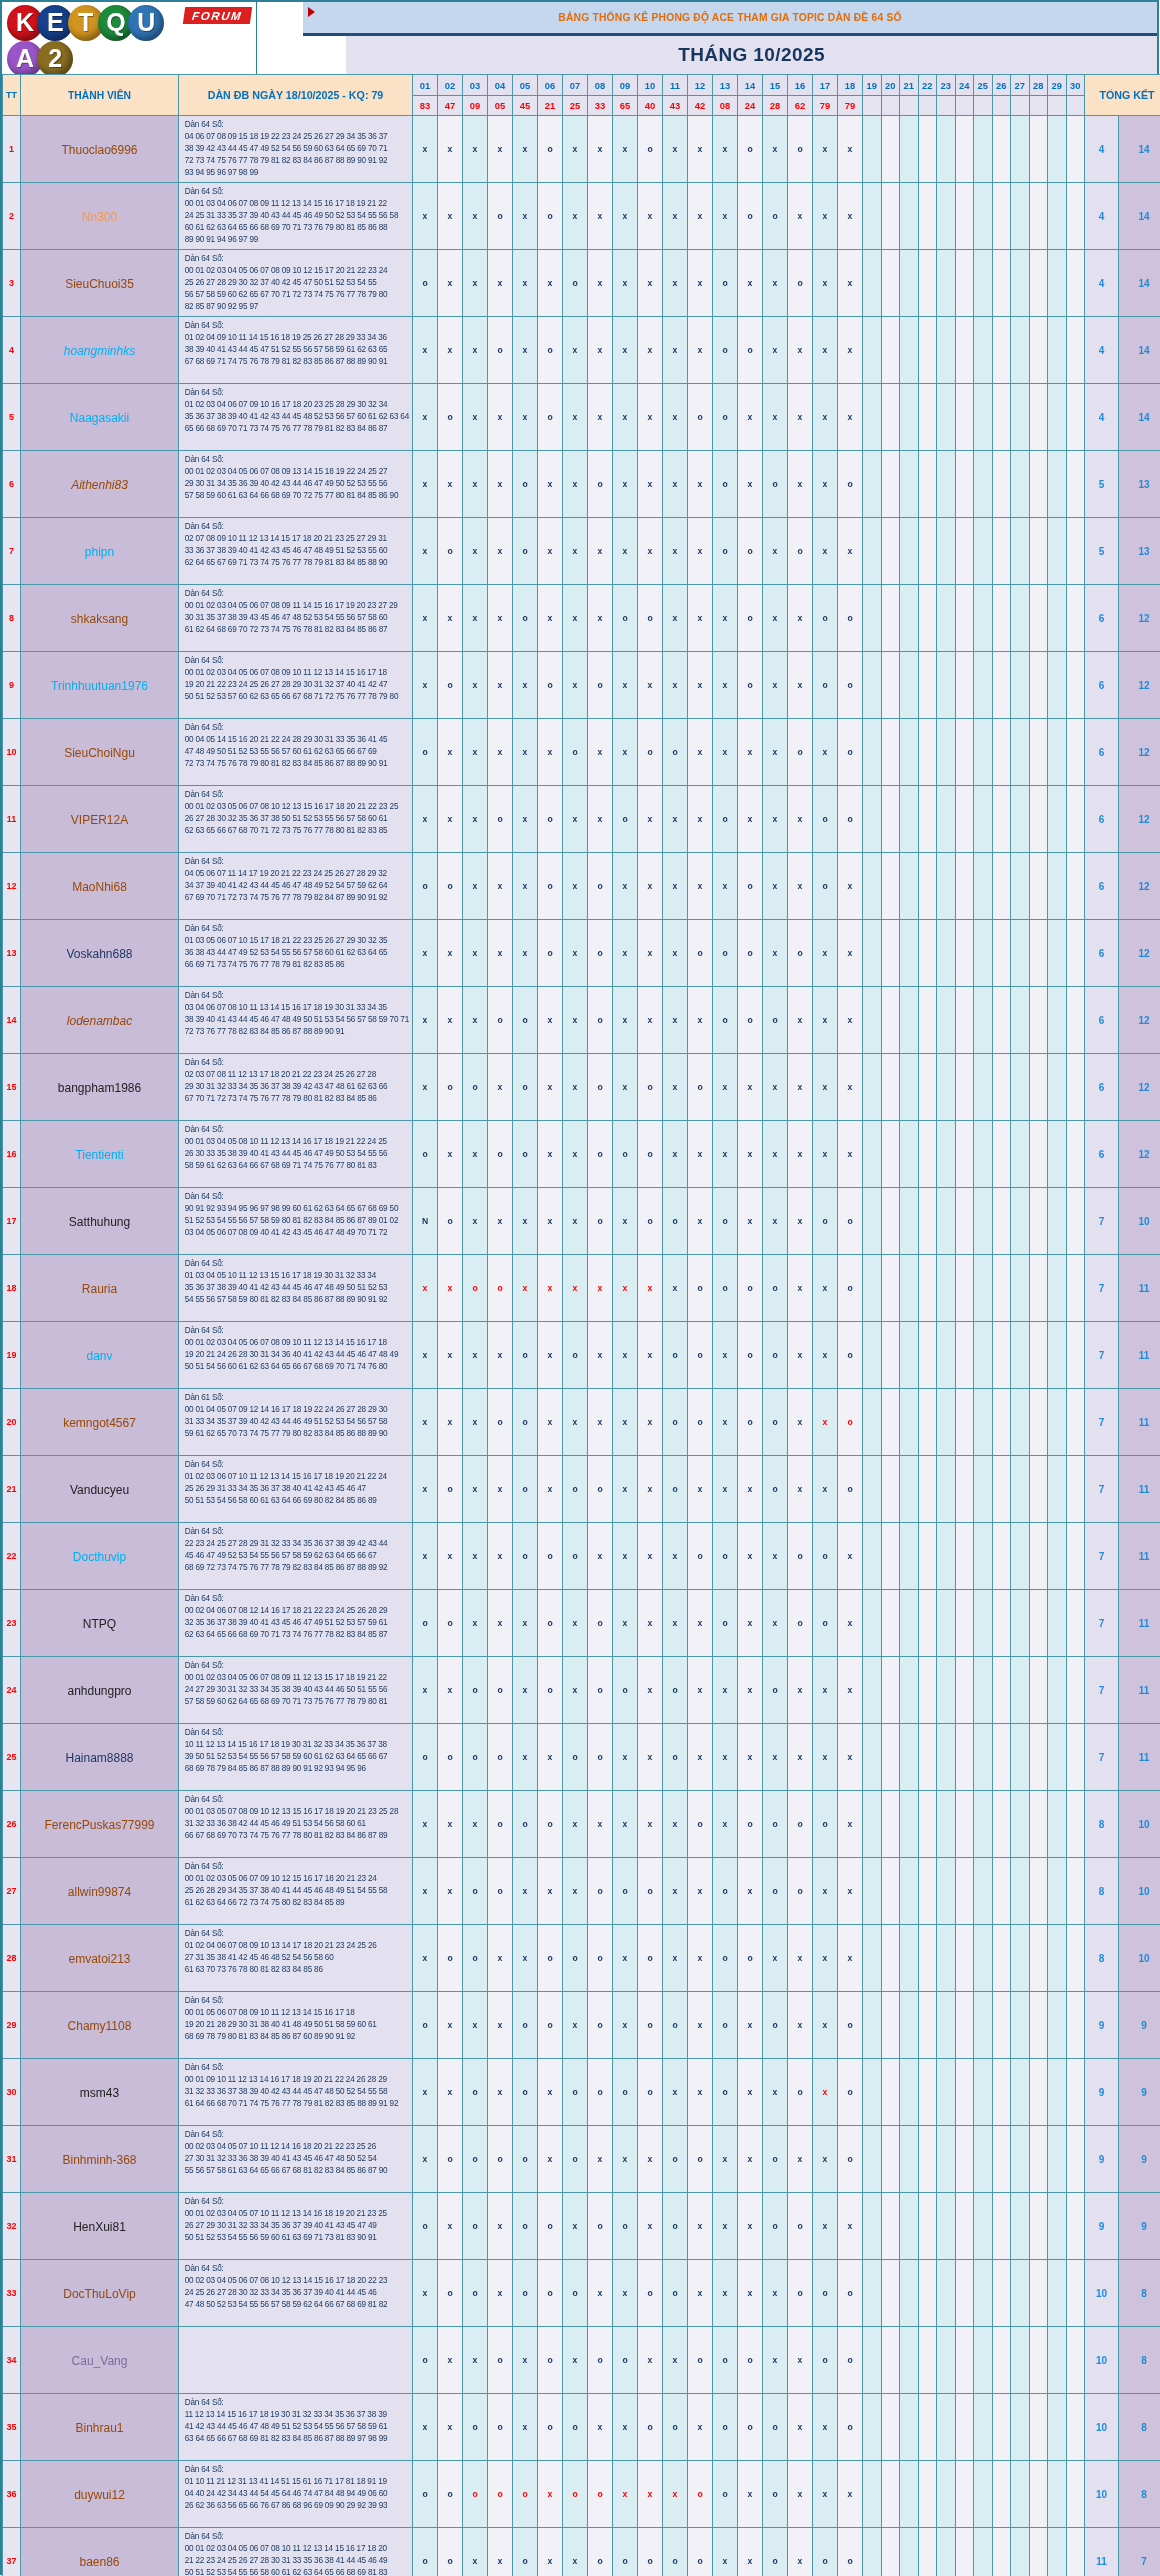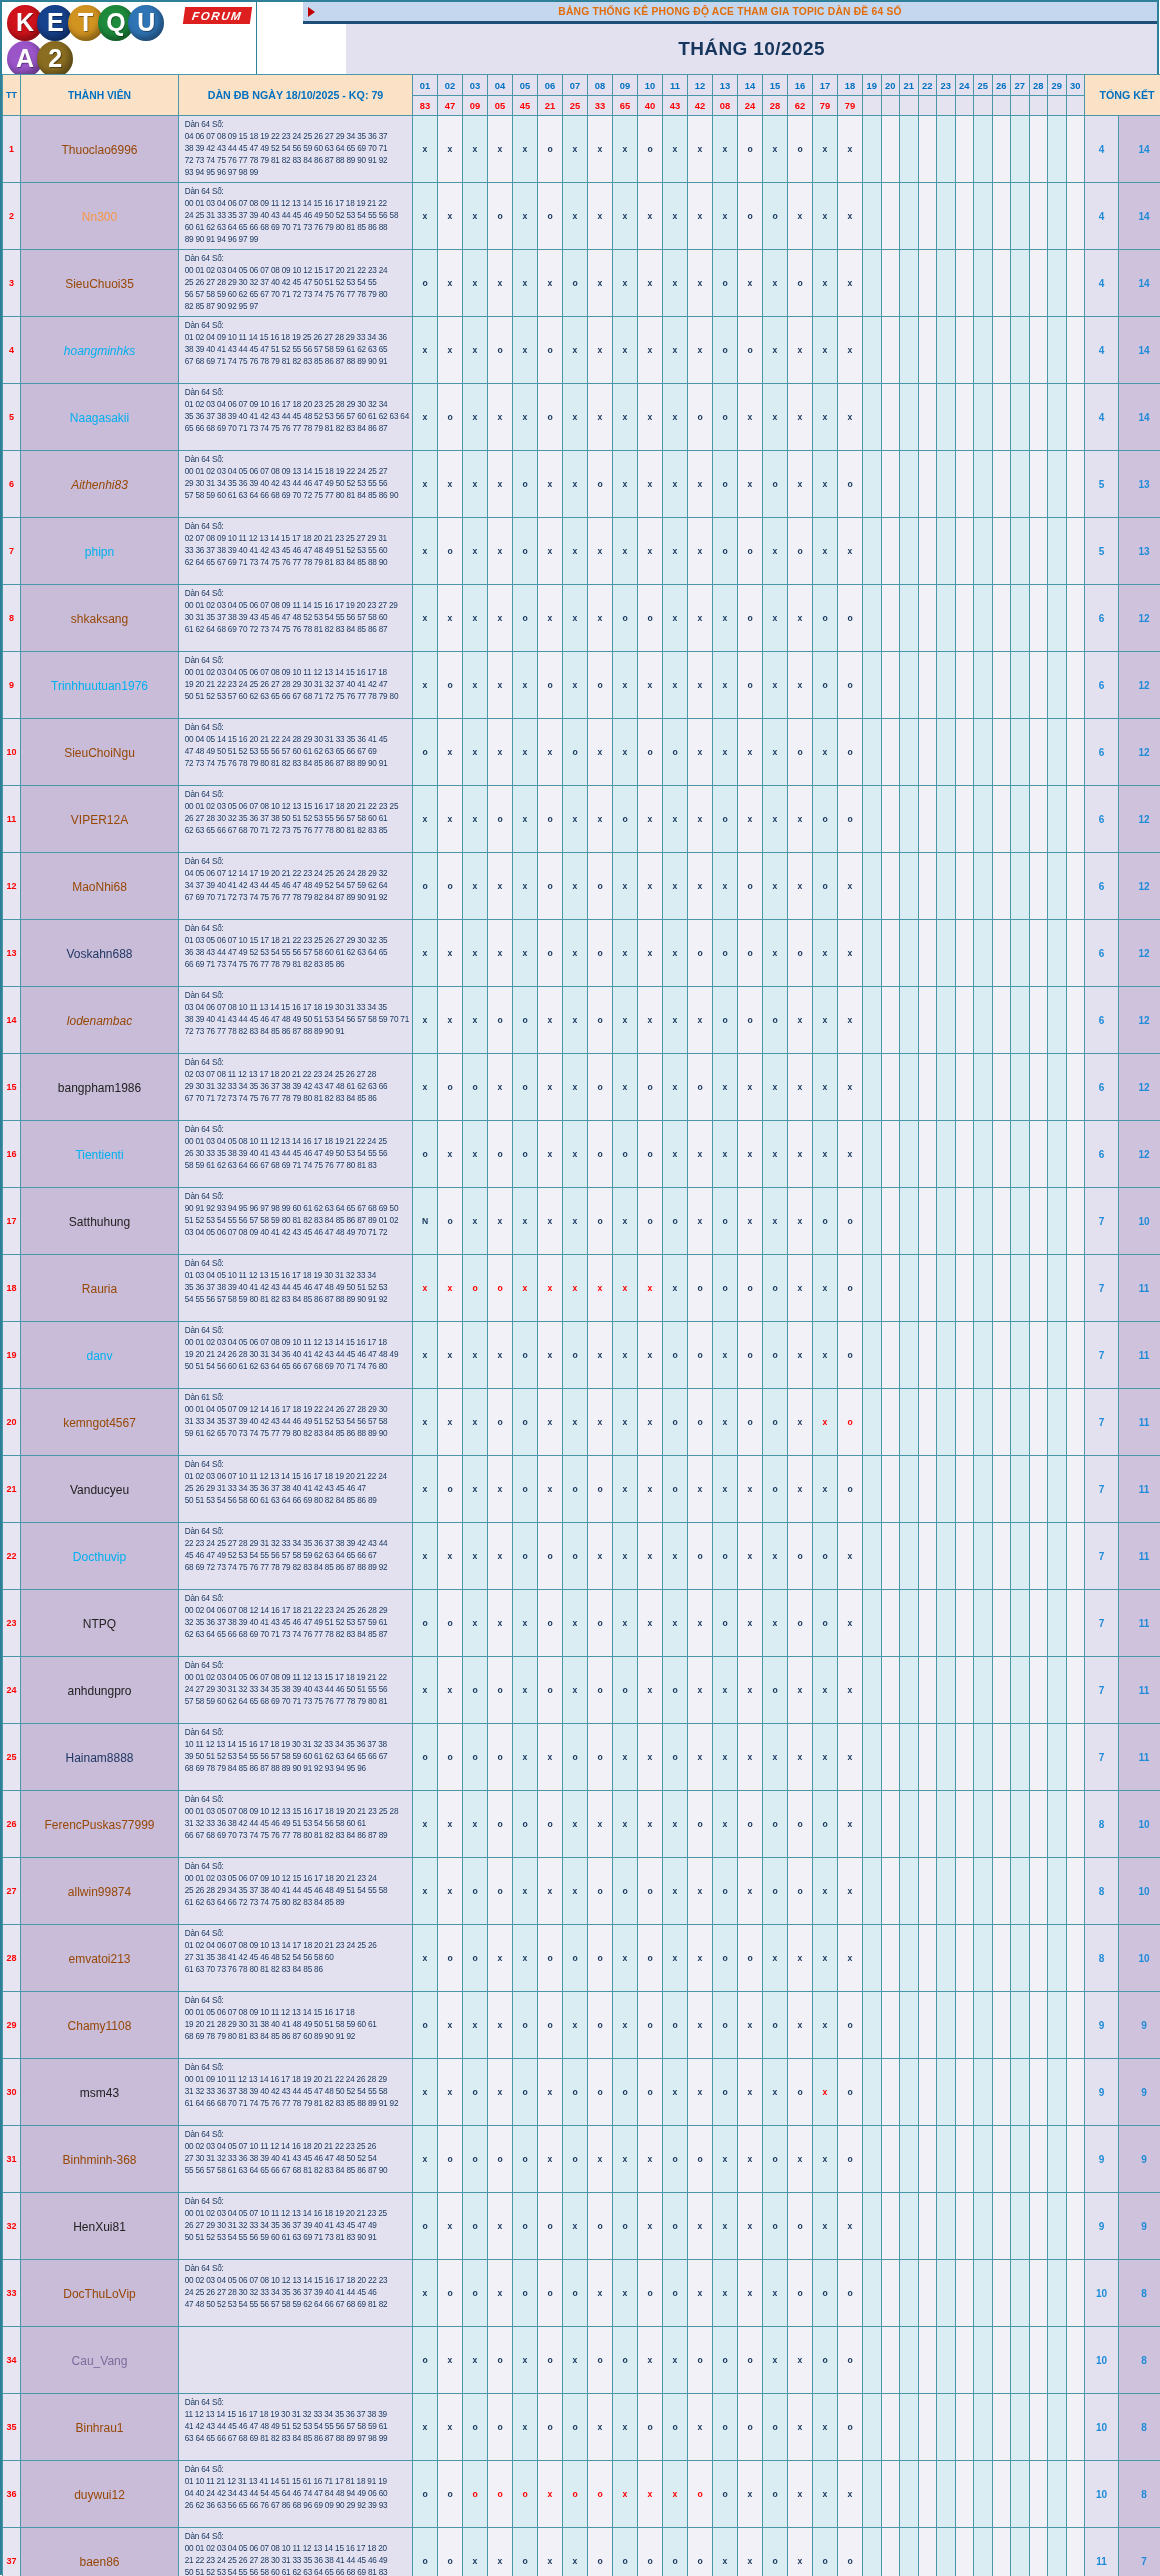--- a/index.html
+++ b/index.html
@@ -14,21 +14,21 @@
   .logo-row{display:flex;align-items:flex-start;}
   .ll{display:inline-flex;align-items:center;justify-content:center;
       width:36px;height:36px;border-radius:50%;color:#fff;font-weight:bold;
       font-size:25px;margin-right:-5.7px;box-shadow:inset -3.3px -4.1px 6.6px rgba(0,0,0,.35);
       text-shadow:0.8px 0.8px 0.8px rgba(0,0,0,.4);}
   .badge{margin-left:11.5px;margin-top:2.5px;background:#dd1f1f;color:#fff;
          font-style:italic;font-weight:bold;font-size:11.5px;padding:2.5px 8.2px;
          transform:skewX(-8deg);letter-spacing:1.6px;}
 
   .top-right{flex:1;display:flex;flex-direction:column;min-width:0;}
-  .bar{height:22px;box-sizing:border-box;background:#c4d7ee;border-bottom:3.3px solid #1f4e79;
+  .bar{height:34px;box-sizing:border-box;background:#c4d7ee;border-bottom:3.3px solid #1f4e79;
        display:flex;align-items:center;justify-content:center;position:relative;}
   .bar-title{color:#e36c0a;font-weight:bold;font-size:10.3px;letter-spacing:0.2px;}
   .bullet{position:absolute;left:5px;top:5px;width:0;height:0;
           border-left:7.4px solid #c00000;border-top:5px solid transparent;border-bottom:5px solid transparent;}
   .month{flex:1;background:#e3e1f0;display:flex;align-items:center;justify-content:center;
          color:#17365d;font-weight:bold;font-size:19px;letter-spacing:0.4px;margin-left:43px;}
 
   
   table{border-collapse:collapse;table-layout:fixed;width:1155px;}
   th,td{border:0.8px solid #4a97a9;padding:0;overflow:hidden;box-sizing:border-box;}
@@ -650,21 +650,21 @@
           <td class="mk co"></td>
           <td class="mk ce"></td>
           <td class="to">6</td>
           <td class="tx">12</td>
         </tr>
         <tr>
           <td class="tt">12</td>
           <td class="member"><span class="nm" style="color: rgb(151, 72, 6);">MaoNhi68</span></td>
           <td class="nums">
             <div class="nl">Dàn 64 Số:</div>
-            <div class="nl">04 05 06 07 12 14 17 19 20 21 22 23 24 25 26 24 28 29 32</div>
+            <div class="nl">04 05 06 07 11 14 17 19 20 21 22 23 24 25 26 27 28 29 32</div>
             <div class="nl">34 37 39 40 41 42 43 44 45 46 47 48 49 52 54 57 59 62 64</div>
             <div class="nl">67 69 70 71 72 73 74 75 76 77 78 79 82 84 87 89 90 91 92</div>
           </td>
           <td class="mk co">o</td>
           <td class="mk ce">o</td>
           <td class="mk co">x</td>
           <td class="mk ce">x</td>
           <td class="mk co">x</td>
           <td class="mk ce">o</td>
           <td class="mk co">x</td>

